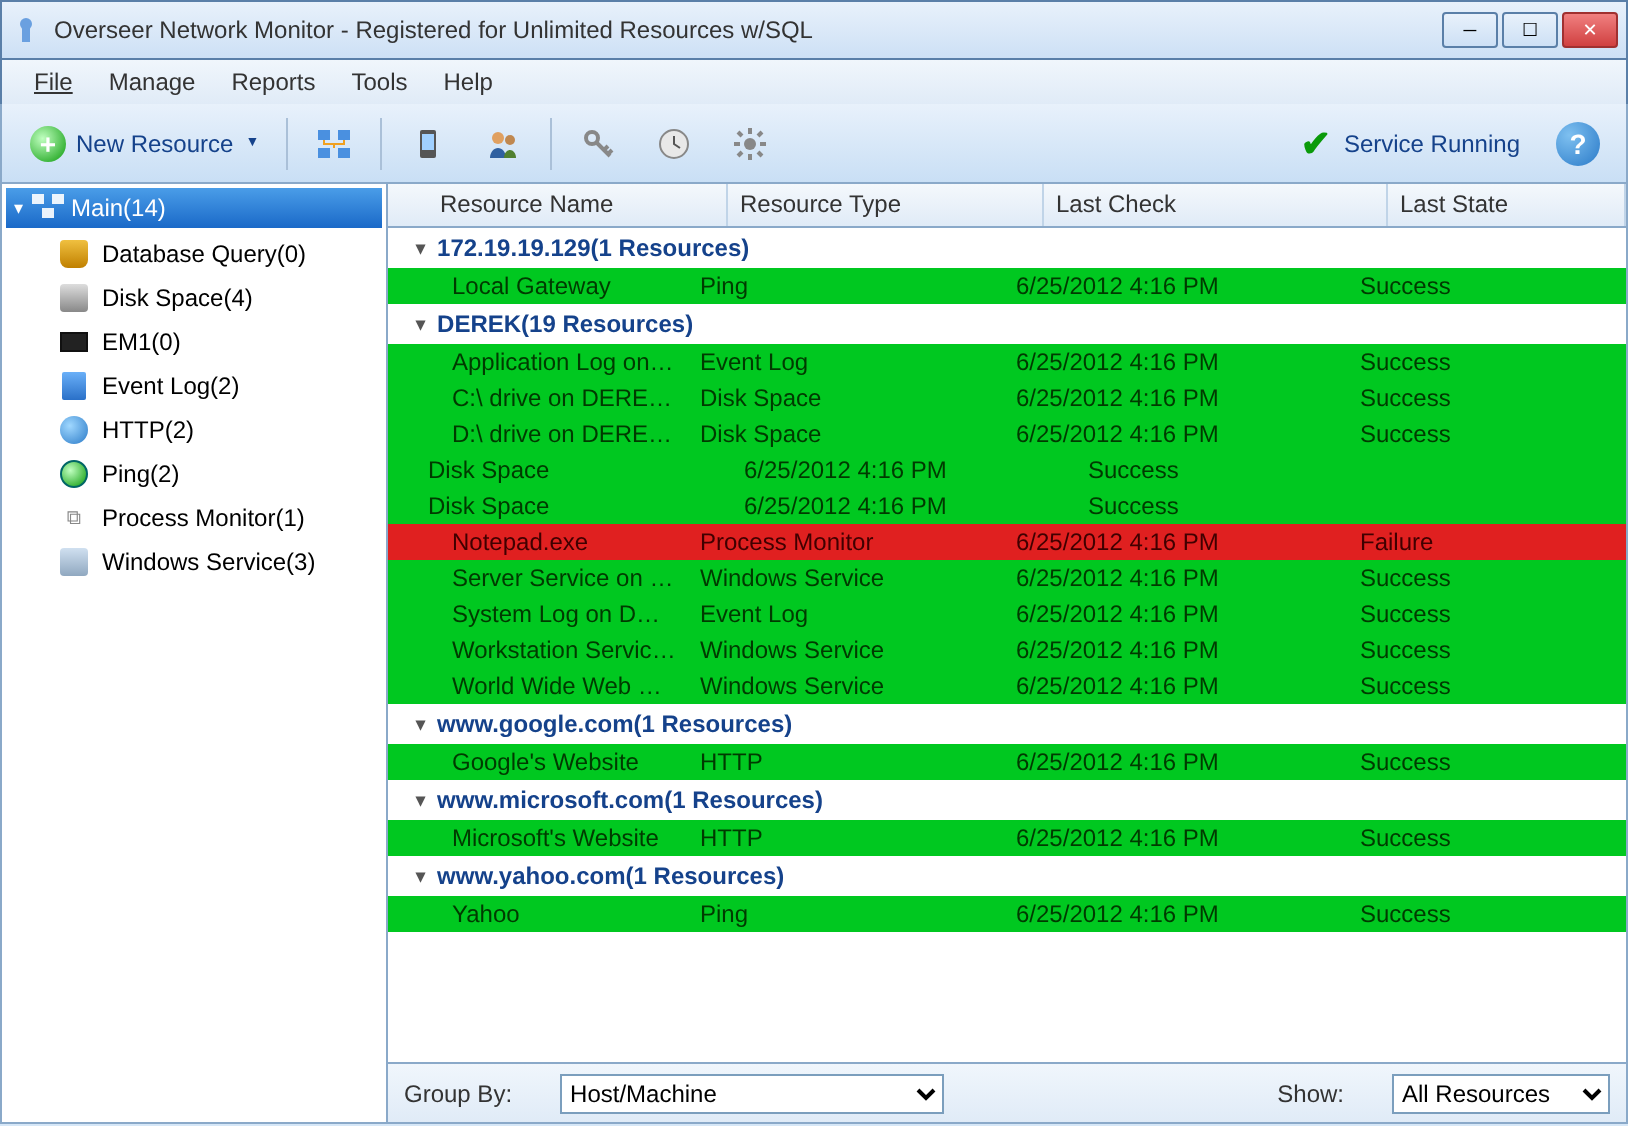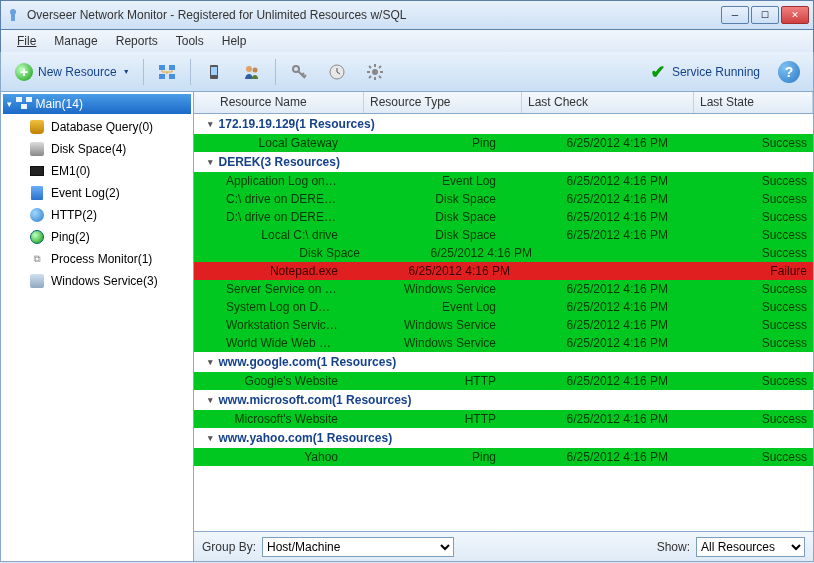--- a/index.html
+++ b/index.html
@@ -40,31 +40,31 @@
   .content { flex: 1; display: flex; flex-direction: column; }
   
   
   .grid-header { height: 22px; background: linear-gradient(#f4f8fc, #e0ebf7); border-bottom: 1px solid #8aa9c9; display: flex; padding-left: 20px; }
   .grid-header .col { padding: 3px 6px; border-right: 1px solid #c0d4e8; color: #333; font-size: 12px; cursor: pointer; }
   .col-name { width: 150px; } .col-type { width: 158px; } .col-check { width: 172px; } .col-state { flex: 1; }
   
   .grid-body { flex: 1; overflow: auto; background: white; }
   .group-row { height: 20px; padding: 2px 6px 2px 14px; font-weight: bold; color: #15428b; display: flex; align-items: center; gap: 6px; cursor: pointer; }
   .group-row .exp { font-size: 9px; color: #555; }
-  .data-row { height: 18px; display: flex; align-items: center; font-size: 12px; padding-left: 14px; text-align: right; }
+  .data-row { height: 18px; display: flex; align-items: center; font-size: 12px; padding-left: 14px; }
   .data-row.success { background: #00c820; color: #003a00; }
   .data-row.failure { background: #e02020; color: #400000; }
   .data-row .cell { padding: 0 6px; white-space: nowrap; overflow: hidden; text-overflow: ellipsis; }
   .data-row .cell-name { width: 136px; padding-left: 18px; }
   .data-row .cell-type { width: 158px; }
   .data-row .cell-check { width: 172px; }
   .data-row .cell-state { flex: 1; }
   
   
-  .bottombar { height: 30px; border-top: 1px solid #8aa9c9; background: linear-gradient(#f0f6fc, #e0ebf7); display: flex; align-items: center; padding: 0 8px; gap: 6px; }
+  .bottombar { height: 30px; border-top: 1px solid #8aa9c9; background: linear-gradient(#f0f6fc, #e0ebf7); display: flex; align-items: center; padding: 0 8px; gap: 24px; }
   .bottombar label { color: #333; }
   .bottombar select { font-size: 12px; border: 1px solid #7b9ebd; height: 20px; background: white; }
   .bottombar .spacer { flex: 1; }
   
   
   .icon-db { width:14px;height:14px;background:linear-gradient(#f0c040,#c08000);border-radius:2px 2px 4px 4px; }
   .icon-disk { width:14px;height:14px;background:linear-gradient(#ddd,#888);border-radius:2px; }
   .icon-em1 { width:14px;height:10px;background:#222;border:1px solid #111; }
   .icon-log { width:12px;height:14px;background:linear-gradient(#6ab0f8,#2a70c8);border-radius:1px; }
   .icon-http { width:14px;height:14px;border-radius:50%;background:radial-gradient(circle at 35% 35%,#a0d8ff,#2a7ac8); }
@@ -260,53 +260,53 @@
           <span>172.19.19.129(1 Resources)</span>
         </div>
         <div class="data-row success">
           <div class="cell cell-name">Local Gateway</div>
           <div class="cell cell-type">Ping</div>
           <div class="cell cell-check">6/25/2012 4:16 PM</div>
           <div class="cell cell-state">Success</div>
         </div>
         <div class="group-row">
           <span class="exp">▾</span>
-          <span>DEREK(3 Resources)</span>
+          <span>DEREK(19 Resources)</span>
         </div>
         <div class="data-row success">
           <div class="cell cell-name">Application Log on DEREK</div>
           <div class="cell cell-type">Event Log</div>
           <div class="cell cell-check">6/25/2012 4:16 PM</div>
           <div class="cell cell-state">Success</div>
         </div>
         <div class="data-row success">
           <div class="cell cell-name">C:\ drive on DEREK via ...</div>
           <div class="cell cell-type">Disk Space</div>
           <div class="cell cell-check">6/25/2012 4:16 PM</div>
           <div class="cell cell-state">Success</div>
         </div>
         <div class="data-row success">
           <div class="cell cell-name">D:\ drive on DEREK via ...</div>
           <div class="cell cell-type">Disk Space</div>
           <div class="cell cell-check">6/25/2012 4:16 PM</div>
           <div class="cell cell-state">Success</div>
         </div>
         <div class="data-row success">
-          <div class="cell cell-name">Local C:\ drive</div>
           <div class="cell cell-type">Disk Space</div>
           <div class="cell cell-check">6/25/2012 4:16 PM</div>
           <div class="cell cell-state">Success</div>
         </div>
         <div class="data-row success">
           <div class="cell cell-type">Disk Space</div>
           <div class="cell cell-check">6/25/2012 4:16 PM</div>
           <div class="cell cell-state">Success</div>
         </div>
         <div class="data-row failure">
           <div class="cell cell-name">Notepad.exe</div>
+          <div class="cell cell-type">Process Monitor</div>
           <div class="cell cell-check">6/25/2012 4:16 PM</div>
           <div class="cell cell-state">Failure</div>
         </div>
         <div class="data-row success">
           <div class="cell cell-name">Server Service on DEREK</div>
           <div class="cell cell-type">Windows Service</div>
           <div class="cell cell-check">6/25/2012 4:16 PM</div>
           <div class="cell cell-state">Success</div>
         </div>
         <div class="data-row success">

